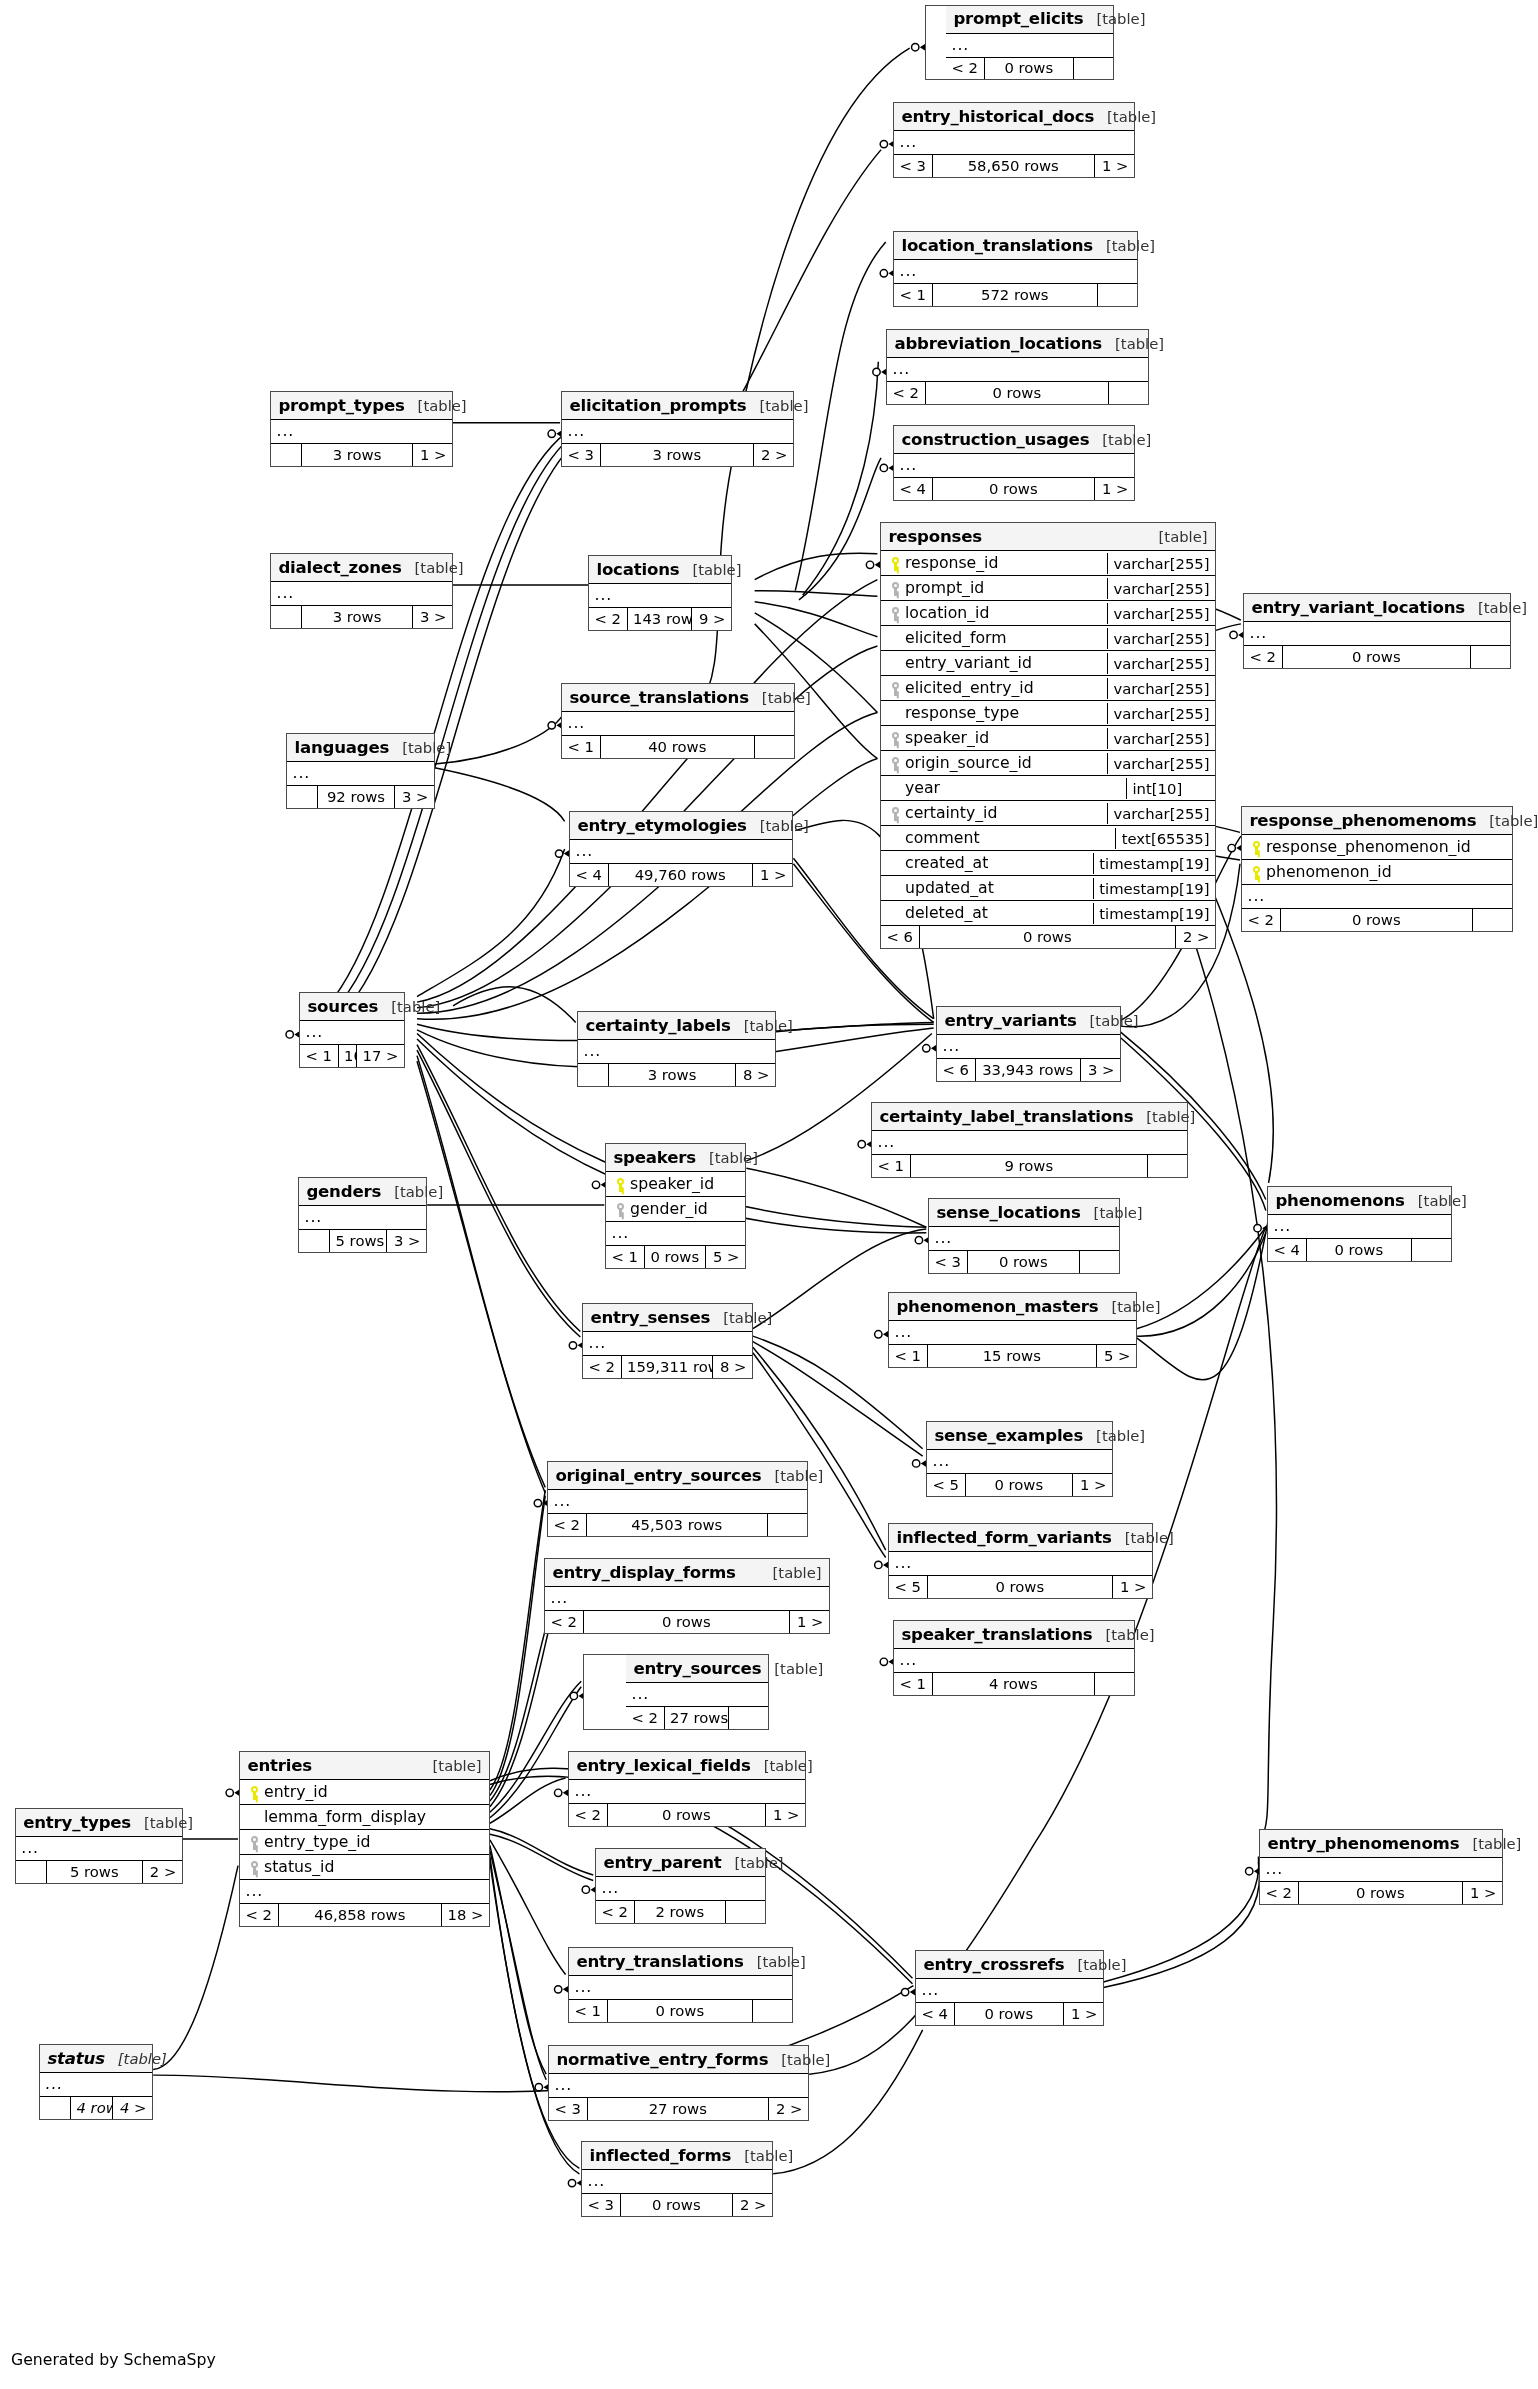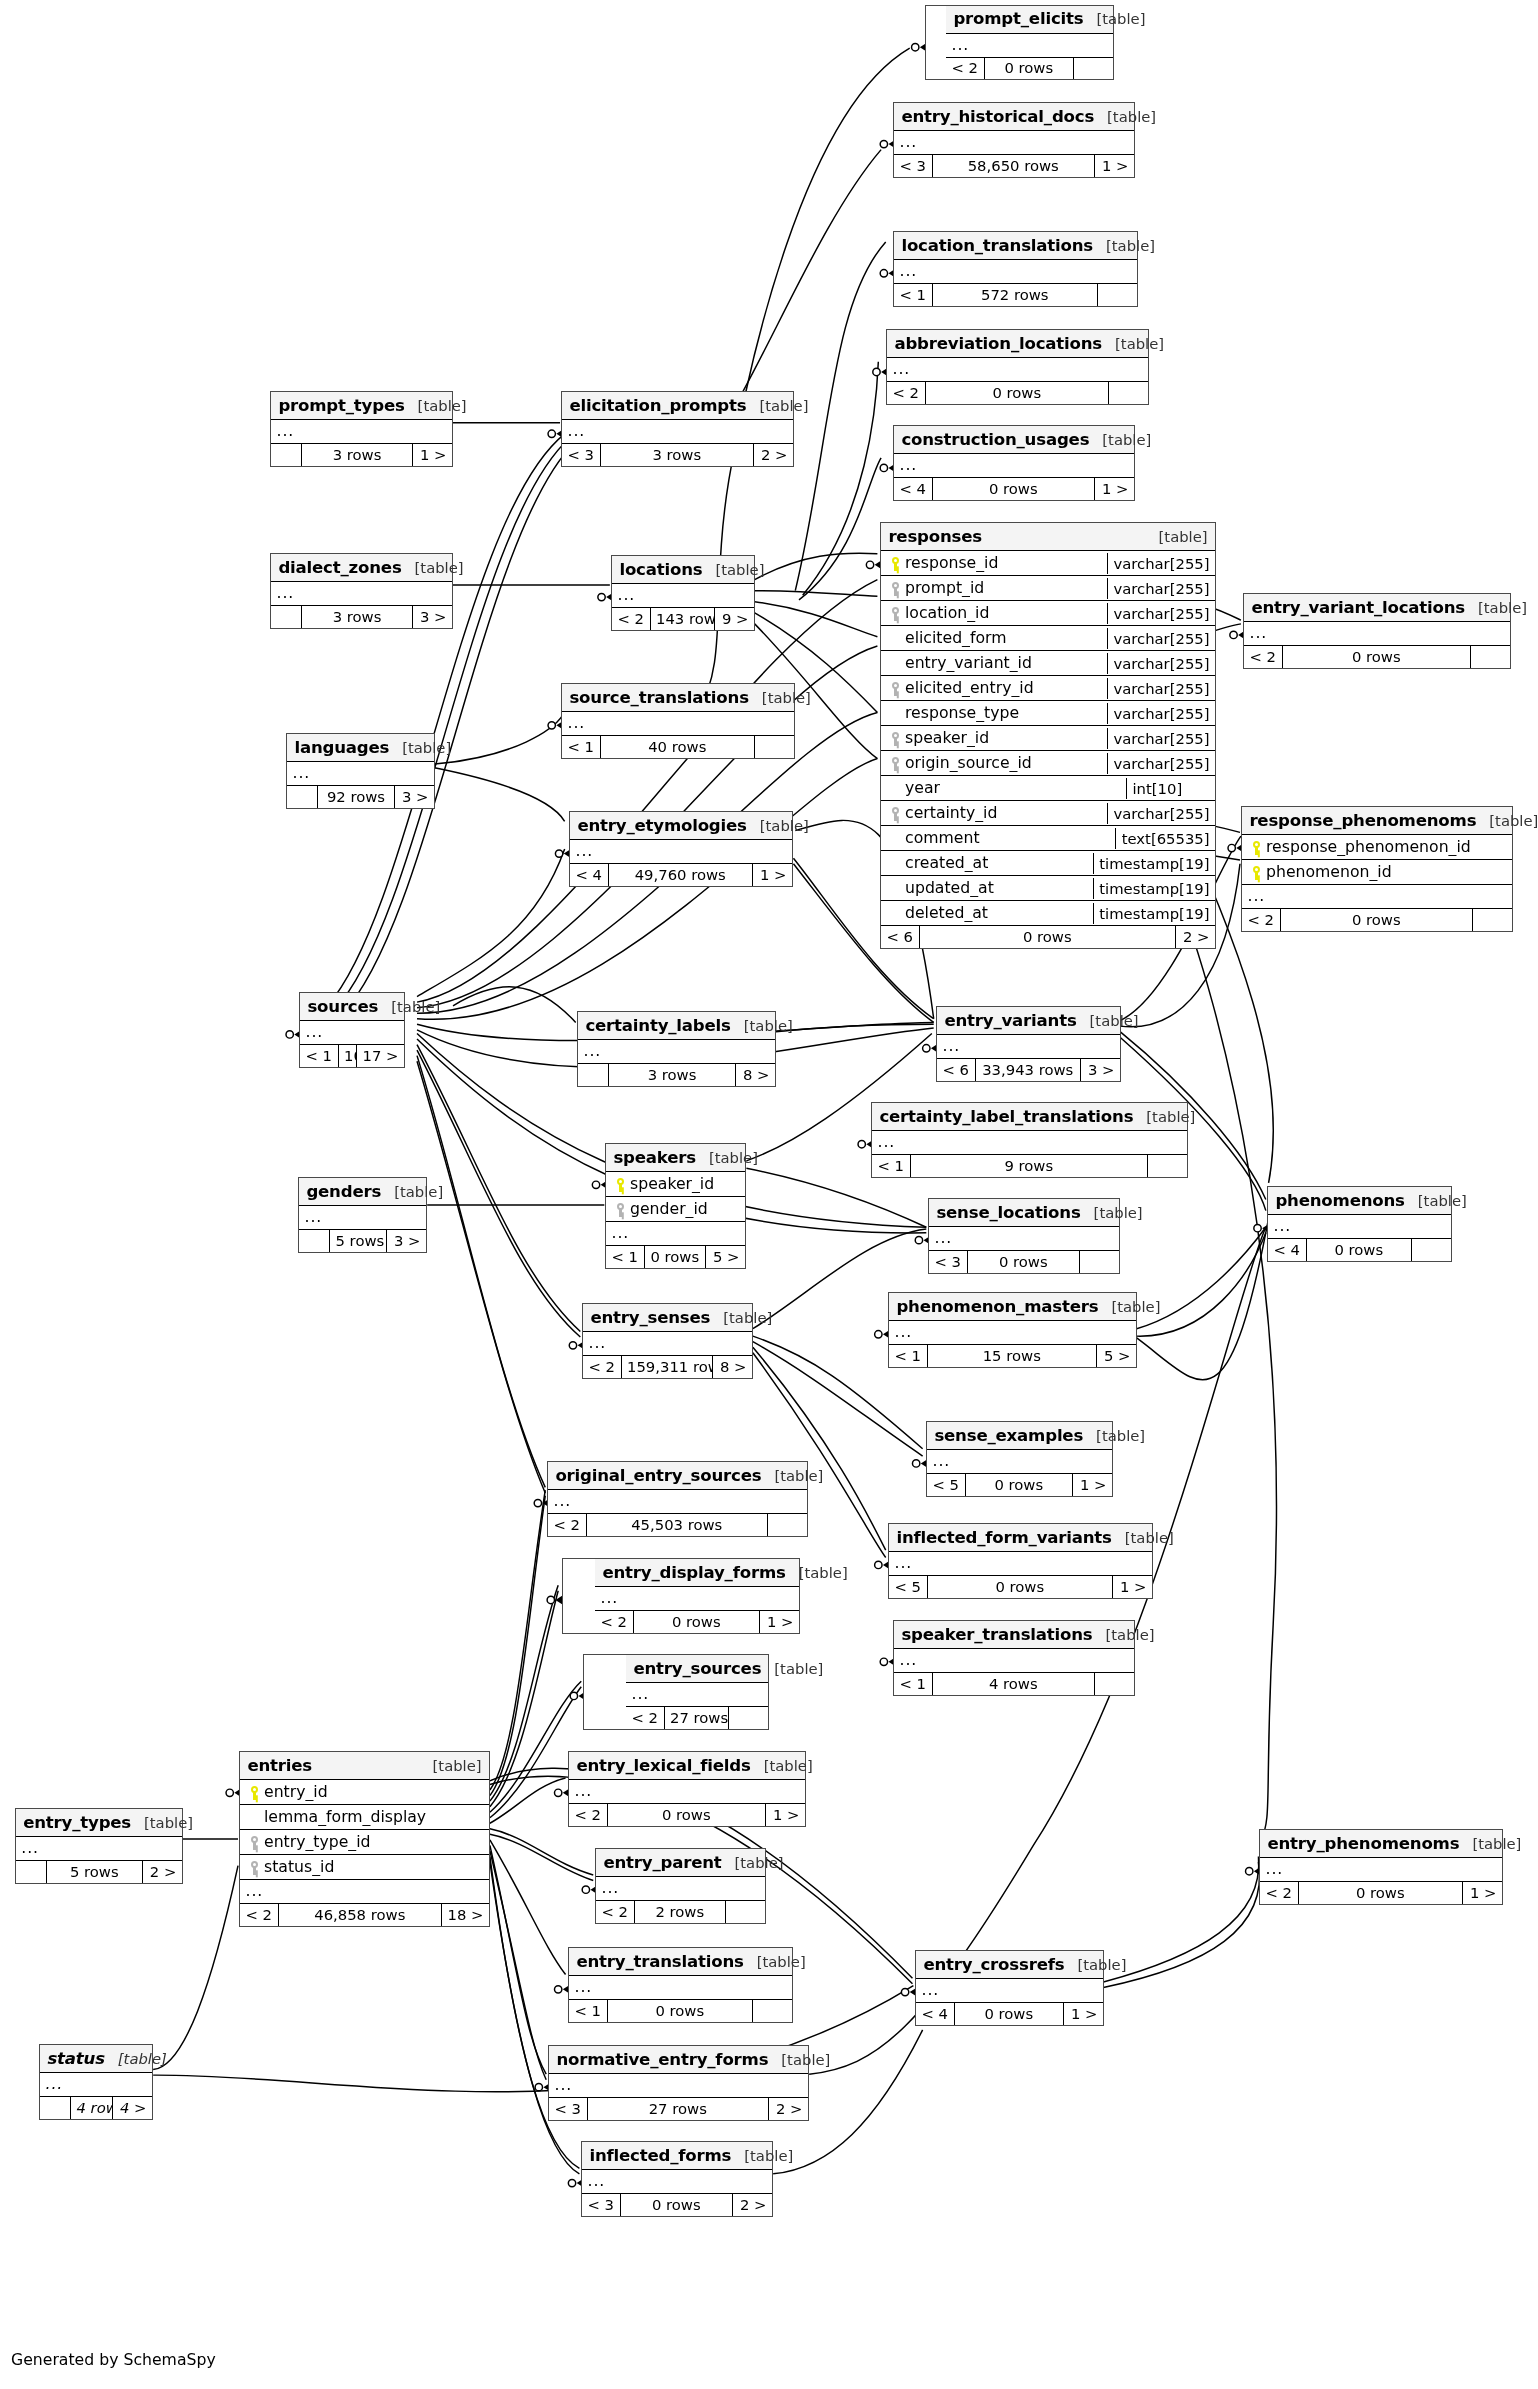--- a/index.html
+++ b/index.html
@@ -462,21 +462,21 @@
         <span class="tbl-name">dialect_zones</span>
         <span class="tbl-tag">[table]</span>
       </div>
       <div class="tbl-ellipsis">...</div>
       <div class="tbl-footer">
         <div class="foot-cell foot-left" style="min-width: 31px;"></div>
         <div class="foot-cell foot-mid">3 rows</div>
         <div class="foot-cell foot-right">3 &gt;</div>
       </div>
     </div>
-    <div class="table-node" style="left: 611px; top: 555px; width: 144px;">
+    <div class="table-node" style="left: 588px; top: 555px; width: 144px;">
       <div class="tbl-title">
         <span class="tbl-name">locations</span>
         <span class="tbl-tag">[table]</span>
       </div>
       <div class="tbl-ellipsis">...</div>
       <div class="tbl-footer">
         <div class="foot-cell foot-left">&lt; 2</div>
         <div class="foot-cell foot-mid">143 rows</div>
         <div class="foot-cell foot-right">9 &gt;</div>
       </div>
@@ -830,21 +830,21 @@
         <span class="tbl-name">inflected_form_variants</span>
         <span class="tbl-tag">[table]</span>
       </div>
       <div class="tbl-ellipsis">...</div>
       <div class="tbl-footer">
         <div class="foot-cell foot-left">&lt; 5</div>
         <div class="foot-cell foot-mid">0 rows</div>
         <div class="foot-cell foot-right">1 &gt;</div>
       </div>
     </div>
-    <div class="table-node" style="left: 562px; top: 1558px; width: 238px; padding-left: 32px;">
+    <div class="table-node" style="left: 544px; top: 1558px; width: 286px;">
       <div class="tbl-title">
         <span class="tbl-name">entry_display_forms</span>
         <span class="tbl-tag">[table]</span>
       </div>
       <div class="tbl-ellipsis">...</div>
       <div class="tbl-footer">
         <div class="foot-cell foot-left">&lt; 2</div>
         <div class="foot-cell foot-mid">0 rows</div>
         <div class="foot-cell foot-right">1 &gt;</div>
       </div>

